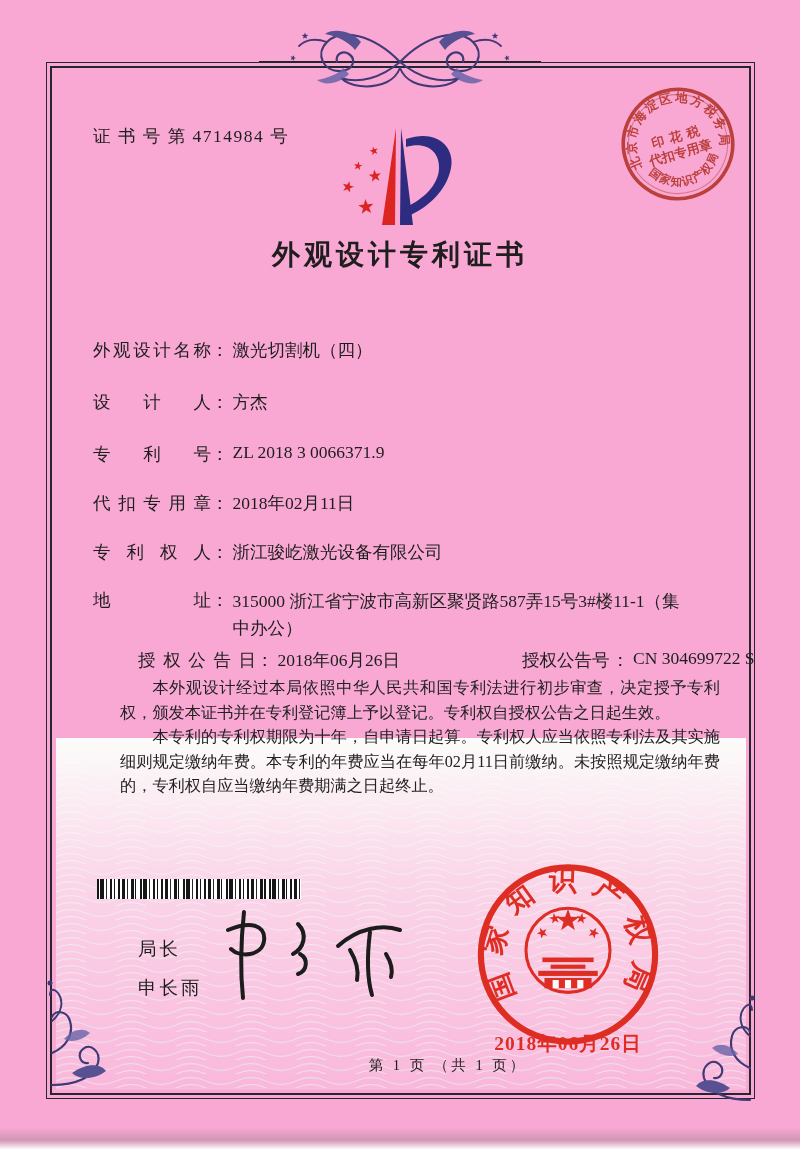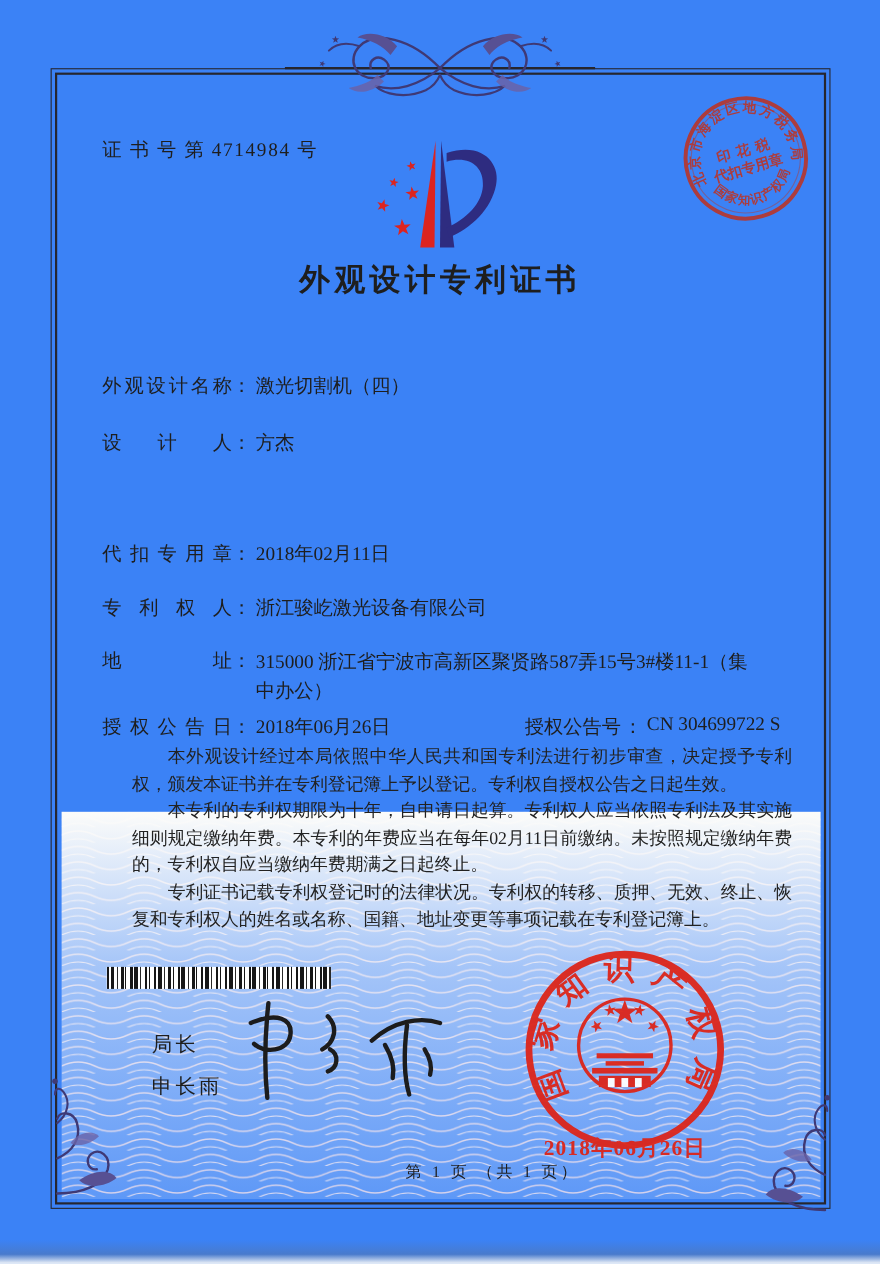--- a/index.html
+++ b/index.html
@@ -1,19 +1,19 @@
 <!DOCTYPE html>
 <html><head>
 <meta charset="utf-8">
 <style>
   * { margin:0; padding:0; box-sizing:border-box; }
   html,body { background:#e8e8e6; }
   .scan {
     position:relative; width:800px; height:1149px; margin:0 auto;
-    background:#3b82f6; overflow:hidden;
+    background:#f9a8d4; overflow:hidden;
     font-family:"Liberation Serif","DejaVu Serif",serif; color:#1e1e1e;
   }
   
   .frame {
     position:absolute; left:50px; top:66px; width:701px; height:1029px;
     border:2.5px solid #26262e; outline:1.5px solid #26262e; outline-offset:3.5px;
     z-index:1;
   }
   
   .waves { position:absolute; left:56px; top:738px; width:690px; height:352px; z-index:0; opacity:.85; }
@@ -35,21 +35,21 @@
   .tax-stamp { left:612px; top:78px; opacity:.92; }
   .sipo-logo { left:320px; top:115px; z-index:2; }
   .top-ornament { left:253px; top:16px; z-index:2; }
   .corner-left { left:42px; top:933px; z-index:2; }
   .corner-right { left:650px; top:948px; z-index:2; }
   
   .fields { position:absolute; left:93px; top:338px; width:620px; height:335px; font-size:17.5px; z-index:2; }
   .frow { position:absolute; left:0; white-space:nowrap; }
   .frow.r0 { top:0; } .frow.r1 { top:52px; } .frow.r2 { top:104px; }
   .frow.r3 { top:153px; } .frow.r4 { top:202px; } .frow.r5 { top:250px; }
-  .frow.r6 { top:310px; width:620px; }
+  .frow.r6 { top:310px; width:620px;margin-left:45px; }
   .flabel { display:inline-block; width:118px; text-align:justify; text-align-last:justify; vertical-align:top; }
   .fcolon { display:inline-block; margin-right:4px; vertical-align:top; }
   .fvalue { display:inline-block; vertical-align:top; }
   .r5 .fvalue { width:458px; white-space:normal; line-height:1.55; }
   .grant-cell { position:absolute; left:384px; top:0; white-space:nowrap;text-align:right; }
   .grant-cell .flabel2 { display:inline-block; margin-right:2px; }
   
   .body-text { position:absolute; left:84px; top:676px; width:636px; z-index:2;
     font-size:16.2px; line-height:24.6px; text-align:justify; color:#222; }
   .body-text p { text-indent:2em;margin-left:36px; }
@@ -139,41 +139,43 @@
 
   <div class="title">外观设计专利证书</div>
 
   <div class="fields">
     <div class="frow r0">
       <span class="flabel">外观设计名称</span><span class="fcolon">：</span><span class="fvalue">激光切割机（四）</span>
     </div>
     <div class="frow r1">
       <span class="flabel">设计人</span><span class="fcolon">：</span><span class="fvalue">方杰</span>
     </div>
+    <div class="frow r2">
+      <span class="flabel">专利号</span><span class="fcolon">：</span><span class="fvalue">ZL 2018 3 0066371.9</span>
+    </div>
     <div class="frow r3">
       <span class="flabel">代扣专用章</span><span class="fcolon">：</span><span class="fvalue">2018年02月11日</span>
     </div>
     <div class="frow r4">
       <span class="flabel">专利权人</span><span class="fcolon">：</span><span class="fvalue">浙江骏屹激光设备有限公司</span>
     </div>
     <div class="frow r5">
       <span class="flabel">地址</span><span class="fcolon">：</span><span class="fvalue">315000 浙江省宁波市高新区聚贤路587弄15号3#楼11-1（集中办公）</span>
     </div>
     <div class="frow r6">
       <span class="flabel">授权公告日</span><span class="fcolon">：</span><span class="fvalue">2018年06月26日</span>
       <span class="grant-cell">
         <span class="flabel2">授权公告号</span><span class="fcolon">：</span><span class="fvalue">CN 304699722 S</span>
       </span>
     </div>
   </div>
 
   <div class="body-text">
     <p>本外观设计经过本局依照中华人民共和国专利法进行初步审查，决定授予专利权，颁发本证书并在专利登记簿上予以登记。专利权自授权公告之日起生效。</p>
     <p>本专利的专利权期限为十年，自申请日起算。专利权人应当依照专利法及其实施细则规定缴纳年费。本专利的年费应当在每年02月11日前缴纳。未按照规定缴纳年费的，专利权自应当缴纳年费期满之日起终止。</p>
-    <p>专利证书记载专利权登记时的法律状况。专利权的转移、质押、无效、终止、恢复和专利权人的姓名或名称、国籍、地址变更等事项记载在专利登记簿上。</p>
   </div>
 
   <div class="barcode"></div>
 
   <div class="signer">
     <div>局长</div>
     <div class="name">申长雨</div>
   </div>
 
   <svg class="svg-abs signature" width="205" height="115" viewBox="0 0 205 115">

